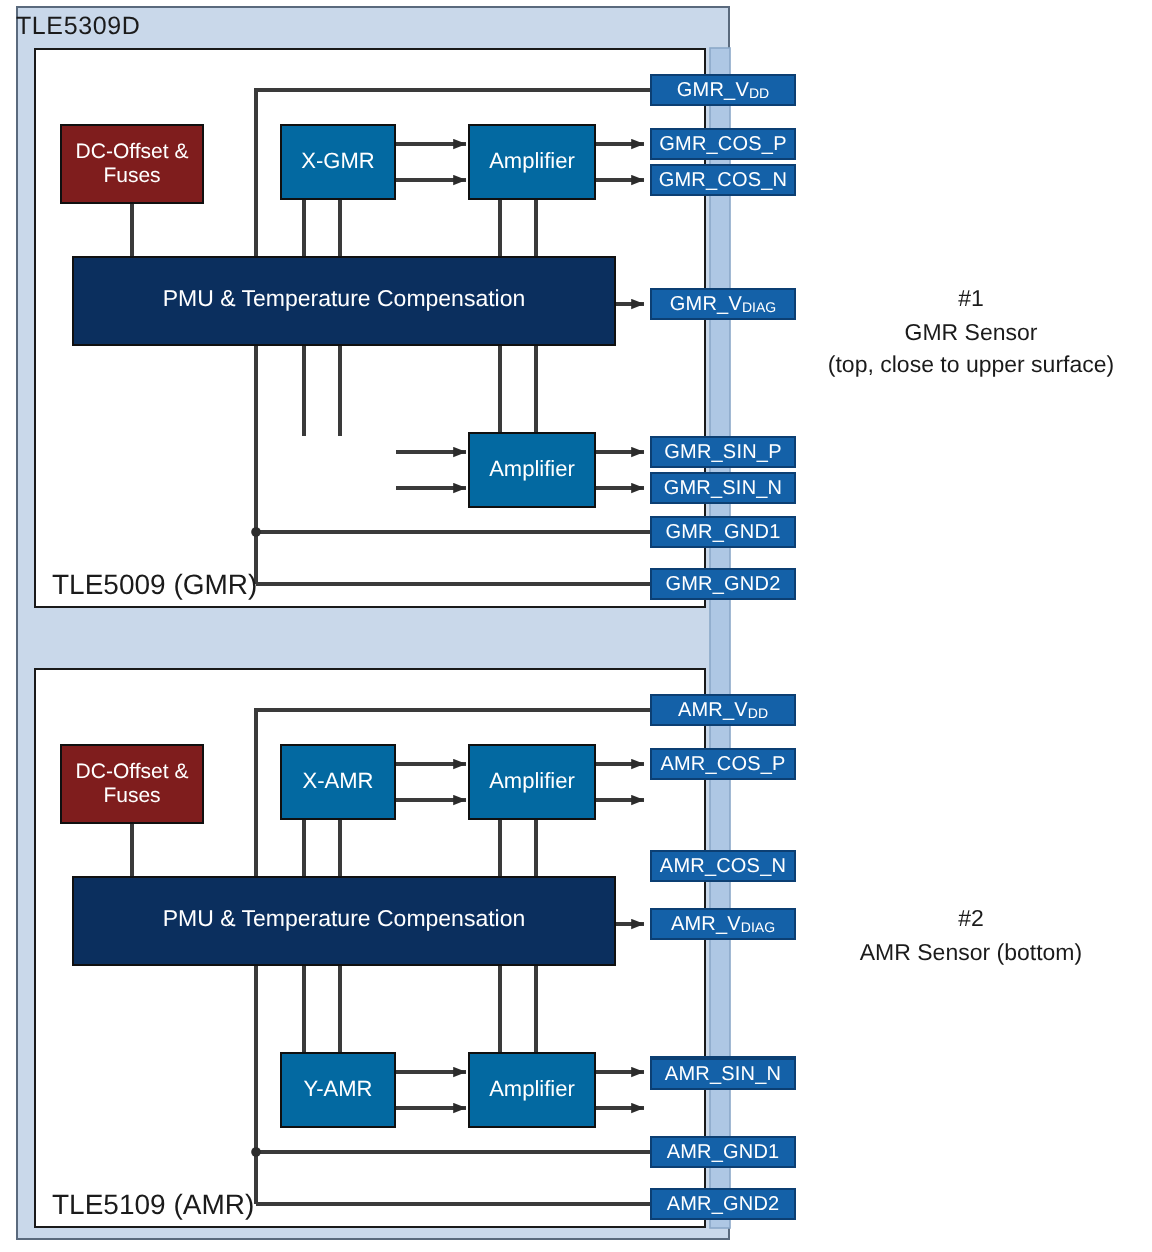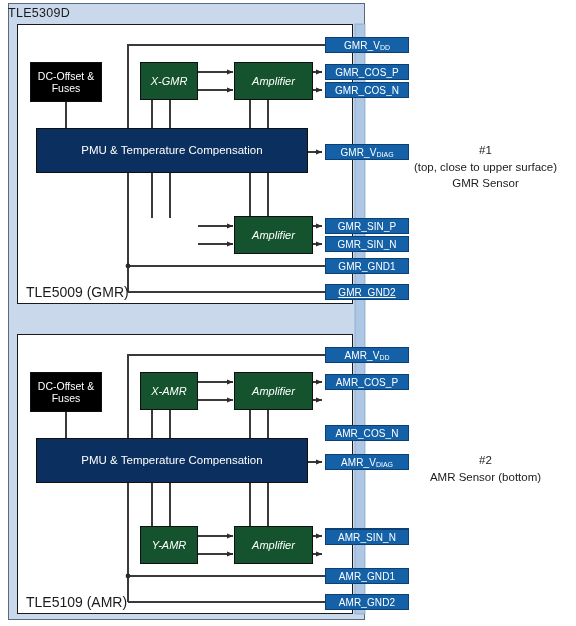--- a/index.html
+++ b/index.html
@@ -67,34 +67,34 @@
     position: absolute;
     box-sizing: border-box;
     border: 1px solid #101010;
     display: flex;
     align-items: center;
     justify-content: center;
     text-align: center;
     color: #ffffff;
     line-height: 1.15;
   }
-  .blk-blue { background: #000000; }
-  .blk-red  { background: #14532d; font-style: italic; }
+  .blk-blue { background: #7f1d1d; }
+  .blk-red  { background: #0369a1; }
   .blk-navy { background: #0b2f5e; }
 
   .blk-dcoffset { width: 72px; height: 40px; font-size: 10.5px; }
   .blk-xy       { width: 58px; height: 38px; font-size: 11px; }
-  .blk-amp      { width: 79px; height: 38px; font-size: 11px; }
+  .blk-amp      { width: 64px; height: 38px; font-size: 11px; }
   .blk-pmu      { width: 272px; height: 45px; font-size: 11.5px; }
 
   
   .pin {
     position: absolute;
     left: 325px;
-    width: 84px;
+    width: 73px;
     height: 16px;
     background: #1461a8;
     border: 1px solid #0c3f73;
     box-sizing: border-box;
     color: #ffffff;
     font-size: 10px;
     display: flex;
     align-items: center;
     justify-content: center;
     letter-spacing: 0.1px;
@@ -272,21 +272,21 @@
     </div>
   <div class="pin" style="top:218px;">
       <span>GMR_SIN_P</span>
     </div>
   <div class="pin" style="top:236px;">
       <span>GMR_SIN_N</span>
     </div>
   <div class="pin" style="top:258px;">
       <span>GMR_GND1</span>
     </div>
-  <div class="pin" style="top:284px;text-decoration:underline;">
+  <div class="pin" style="top:284px;">
       <span>GMR_GND2</span>
     </div>
 
   <div class="pin" style="top:347px;">
       <span>AMR_V</span>
       <sub>DD</sub>
     </div>
   <div class="pin" style="top:374px;">
       <span>AMR_COS_P</span>
     </div>
@@ -305,22 +305,22 @@
     </div>
   <div class="pin" style="top:568px;">
       <span>AMR_GND1</span>
     </div>
   <div class="pin" style="top:594px;">
       <span>AMR_GND2</span>
     </div>
 
   <div class="side-note" style="left:398px; top:142px; width:175px;">
     <div>#1</div>
+    <div>GMR Sensor</div>
     <div>(top, close to upper surface)</div>
-    <div>GMR Sensor</div>
   </div>
 
   <div class="side-note" style="left:398px; top:452px; width:175px;">
     <div>#2</div>
     <div>AMR Sensor (bottom)</div>
   </div>
 
 </div>
 
 </body></html>

